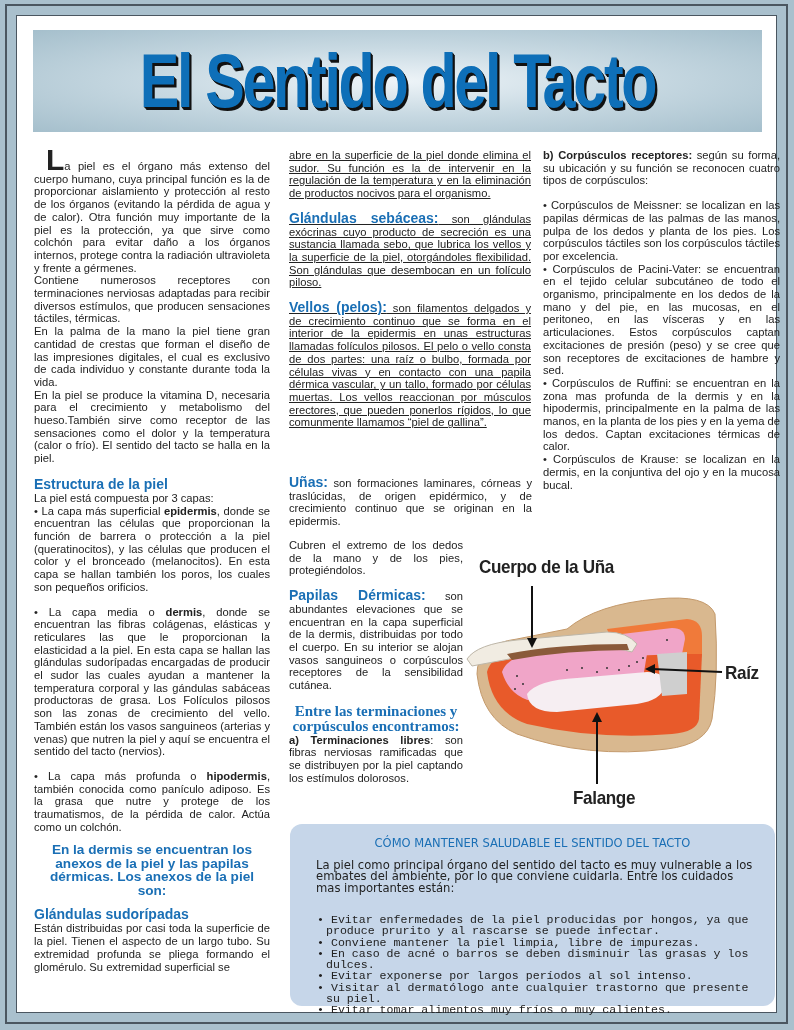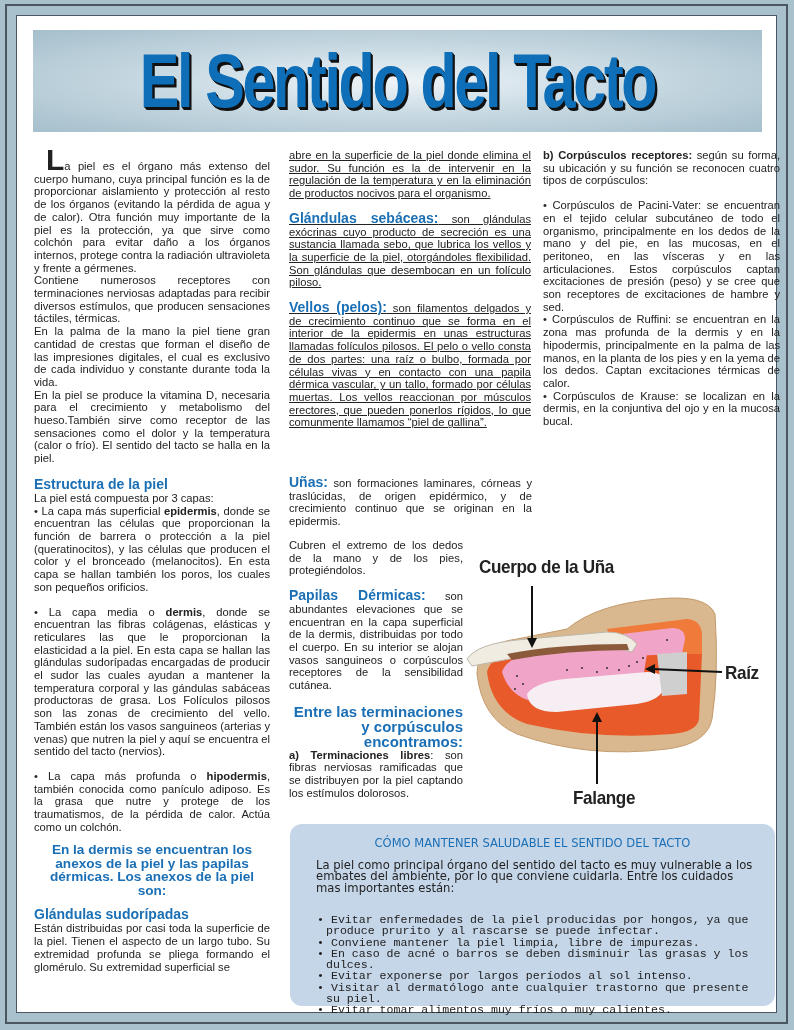--- a/index.html
+++ b/index.html
@@ -97,27 +97,28 @@
     </div>
 
     <div class="col col2b" style="width:243px;">
       <p><span class="inline-h">Uñas:</span><span> son formaciones laminares, córneas y traslúcidas, de origen epidérmico, y de crecimiento continuo que se originan en la epidermis.</span></p>
     </div>
     <div class="col" style="left:272px; top:523px; width:174px;">
       <p>Cubren el extremo de los dedos de la mano y de los pies, protegiéndolos.</p>
       <div class="gap"></div>
       <p><span class="inline-h">Papilas Dérmicas:</span><span> son abundantes elevaciones que se encuentran en la capa superficial de la dermis, distribuidas por todo el cuerpo. En su interior se alojan vasos sanguineos o corpúsculos receptores de la sensibilidad cutánea.</span></p>
       <div class="gap"></div>
-      <div class="h-blue-lg" style="text-align:right;">Entre las terminaciones y corpúsculos encontramos:</div>
+      <div class="h-blue-lg" style="text-align:center;font-family:Liberation Serif, serif;">Entre las terminaciones y corpúsculos encontramos:</div>
       <p><b>a) Terminaciones libres</b><span>: son fibras nerviosas ramificadas que se distribuyen por la piel captando los estímulos dolorosos.</span></p>
     </div>
 
     <div class="col col3">
       <p><b>b) Corpúsculos receptores:</b><span> según su forma, su ubicación y su función se reconocen cuatro tipos de corpúsculos:</span></p>
       <div class="gap"></div>
+      <p>•  Corpúsculos de Meissner: se localizan en las papilas dérmicas de las palmas de las manos, pulpa de los dedos y planta de los pies. Los corpúsculos táctiles son los corpúsculos táctiles por excelencia.</p>
       <p>•  Corpúsculos de Pacini-Vater: se encuentran en el tejido celular subcutáneo de todo el organismo, principalmente en los dedos de la mano y del pie, en las mucosas, en el peritoneo, en las vísceras y en las articulaciones. Estos corpúsculos captan excitaciones de presión (peso) y se cree que son receptores de excitaciones de hambre y sed.</p>
       <p>•  Corpúsculos de Ruffini: se encuentran en la zona mas profunda de la dermis y en la hipodermis, principalmente en la palma de las manos, en la planta de los pies y en la yema de los dedos. Captan excitaciones térmicas de calor.</p>
       <p>•  Corpúsculos de Krause: se localizan en la dermis, en la conjuntiva del ojo y en la mucosa bucal.</p>
     </div>
 
     <div class="figure">
       <div class="fig-label" style="left:22px; top:12px;">Cuerpo de la Uña</div>
       <div class="fig-label" style="left:268px; top:118px;">Raíz</div>
       <div class="fig-label" style="left:116px; top:243px;">Falange</div>
       <svg width="320" height="275" viewBox="0 0 320 275" style="position:absolute;left:0;top:0;">

